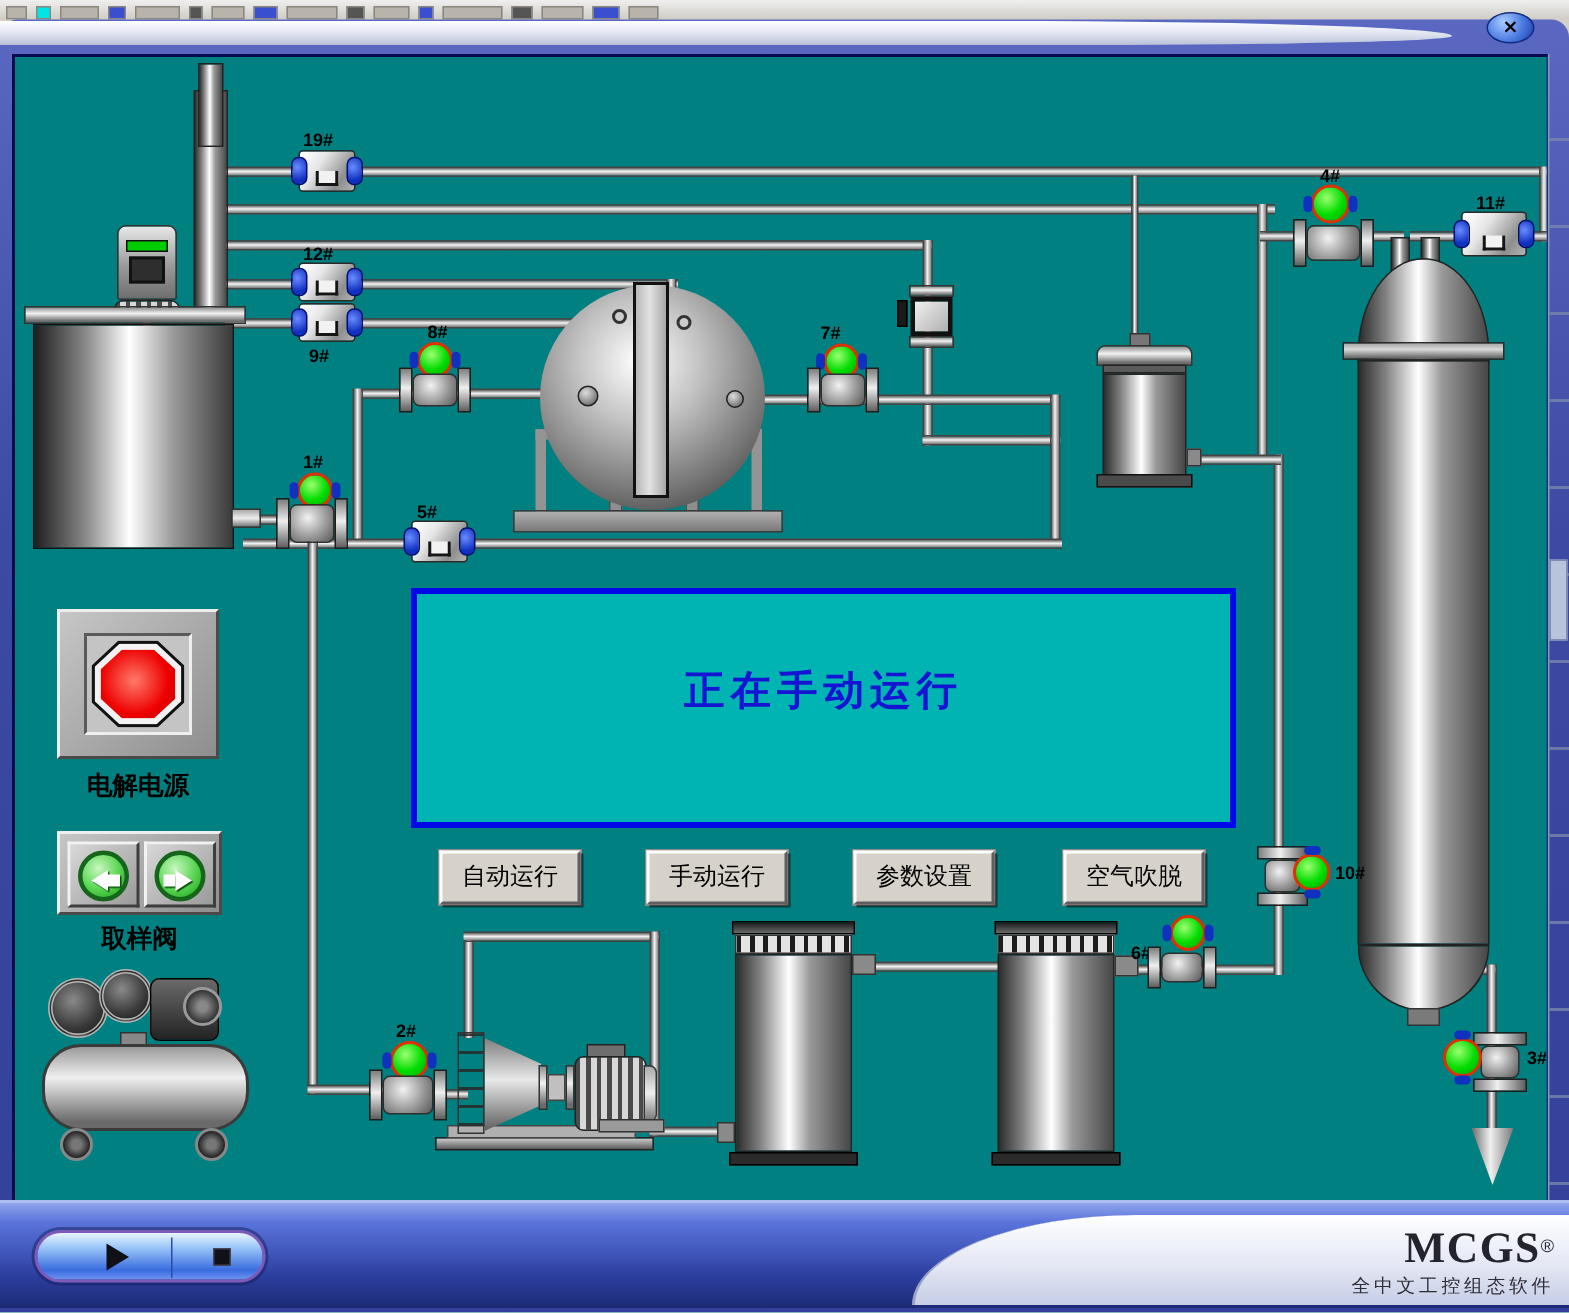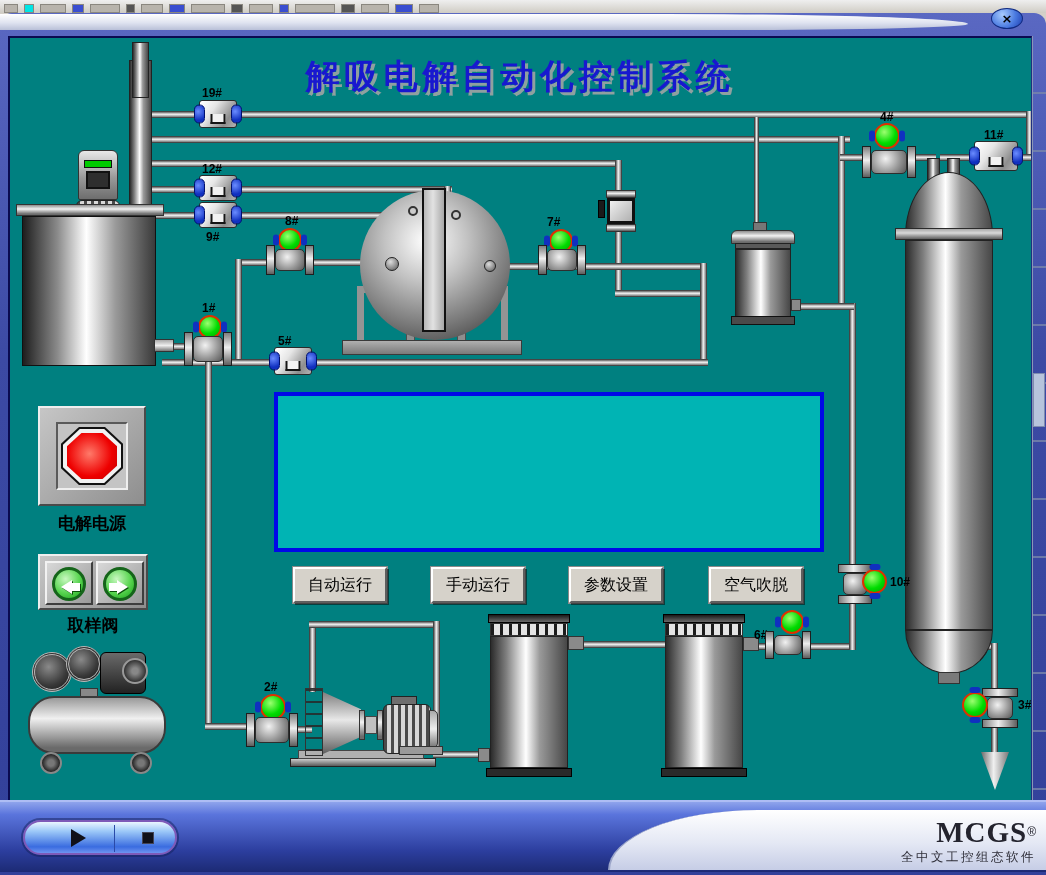--- a/index.html
+++ b/index.html
@@ -289,23 +289,23 @@
         </div>
       <div class="gc v" style="left:852px;top:531px;width:25px;height:25px"></div>
       <div class="vlabel" style="left:880px;top:537px">10#</div>
 
       <div class="vbv" style="left:972px;top:650px;width:36px;height:40px">
           <div class="bb"></div>
         </div>
       <div class="gc v" style="left:952px;top:654px;width:26px;height:26px"></div>
       <div class="vlabel" style="left:1008px;top:660px">3#</div>
 
-      <div class="title">解吸电解自动化控制系统</div>
 
       <div class="panel">
+        <div class="pstatus">正在手动运行</div>
       </div>
 
       <div class="btn3d" style="left:283px;top:529px;width:94px;height:36px">自动运行</div>
       <div class="btn3d" style="left:421px;top:529px;width:94px;height:36px">手动运行</div>
       <div class="btn3d" style="left:559px;top:529px;width:94px;height:36px">参数设置</div>
       <div class="btn3d" style="left:699px;top:529px;width:94px;height:36px">空气吹脱</div>
 
       <div class="abs frame-raised" style="left:28px;top:368px;width:108px;height:100px">
         <div class="frame-sunk" style="position:absolute;left:16px;top:14px;width:72px;height:68px">
           <div class="oct" style="position:absolute;left:3px;top:3px;width:62px;height:58px;background:#111">

